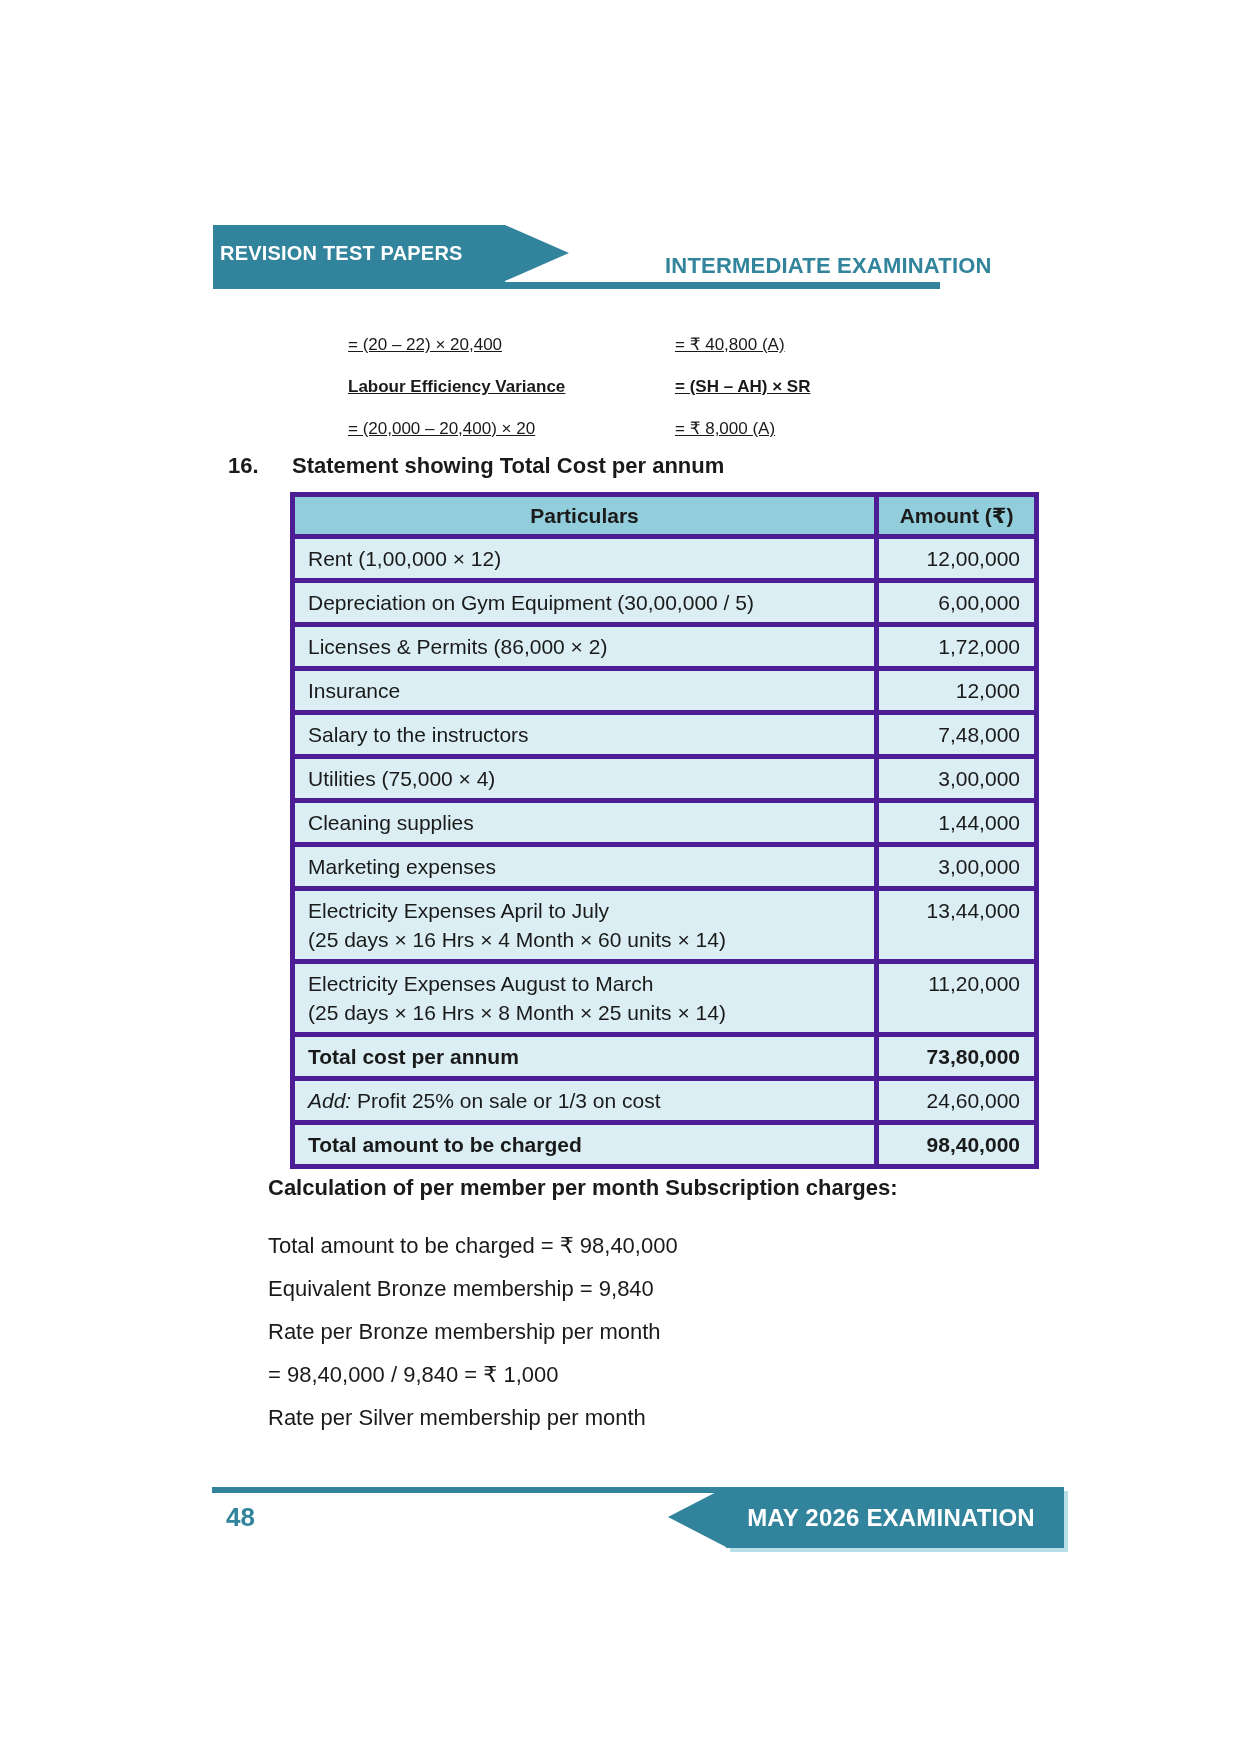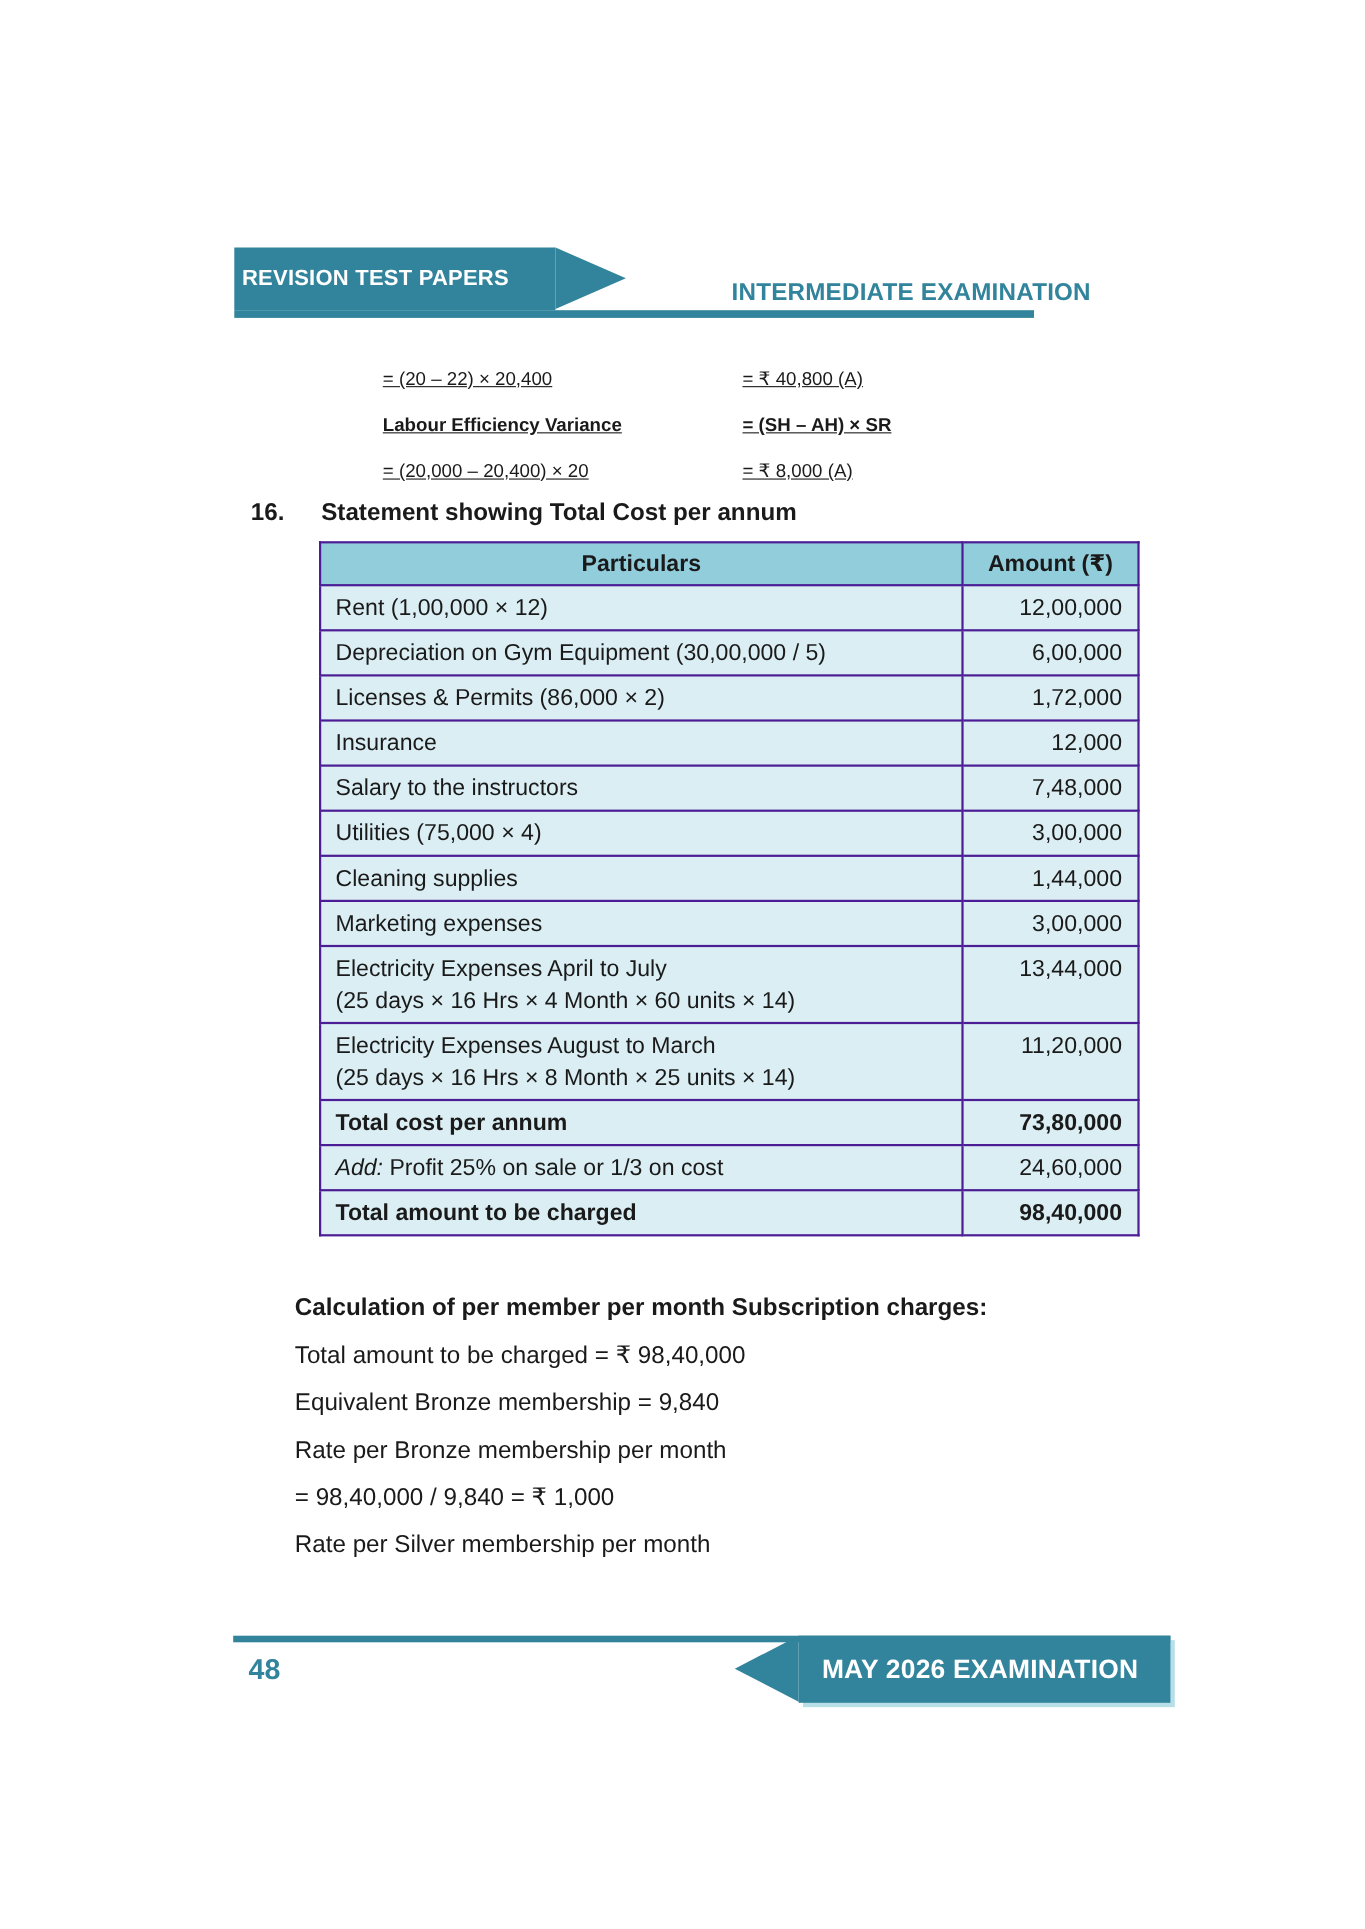--- a/index.html
+++ b/index.html
@@ -50,34 +50,34 @@
   .question{position:absolute;left:228px;top:452px;display:flex;
     font-weight:bold;font-size:22px;line-height:28px;white-space:nowrap;}
   .question .q-num{width:64px;}
 
   
   .cost-table{
     position:absolute;left:290px;top:492px;width:744px;
     border-collapse:collapse;table-layout:fixed;font-size:21px;
   }
   .cost-table th,.cost-table td{
-    border:2px solid #4c1d95;background:var(--row-bg);
+    border:5px solid #4c1d95;background:var(--row-bg);
     vertical-align:top;line-height:29px;
   }
   .cost-table th{
     background:var(--th-bg);font-weight:bold;text-align:center;
     padding:4px 6px;font-size:21px;
   }
   .cost-table td.part{padding:5px 13px;text-align:left;}
   .cost-table td.amt{padding:5px 14px;text-align:right;white-space:nowrap;}
   .cost-table tr.bold td{font-weight:bold;}
 
   
   .calc{position:absolute;left:268px;top:1174px;font-size:22px;}
-  .calc .c-head{font-weight:bold;line-height:28px;margin-bottom:16px;white-space:nowrap;}
+  .calc .c-head{font-weight:bold;line-height:28px;margin-bottom:30px;white-space:nowrap;}
   .calc .c-line{line-height:28px;margin-bottom:15px;white-space:nowrap;}
 
   
   .footer-rule{
     position:absolute;left:212px;top:1487px;width:852px;height:6px;
     background:var(--teal);
   }
   .page-num{
     position:absolute;left:226px;top:1502px;
     color:var(--teal);font-weight:bold;font-size:26px;line-height:30px;

